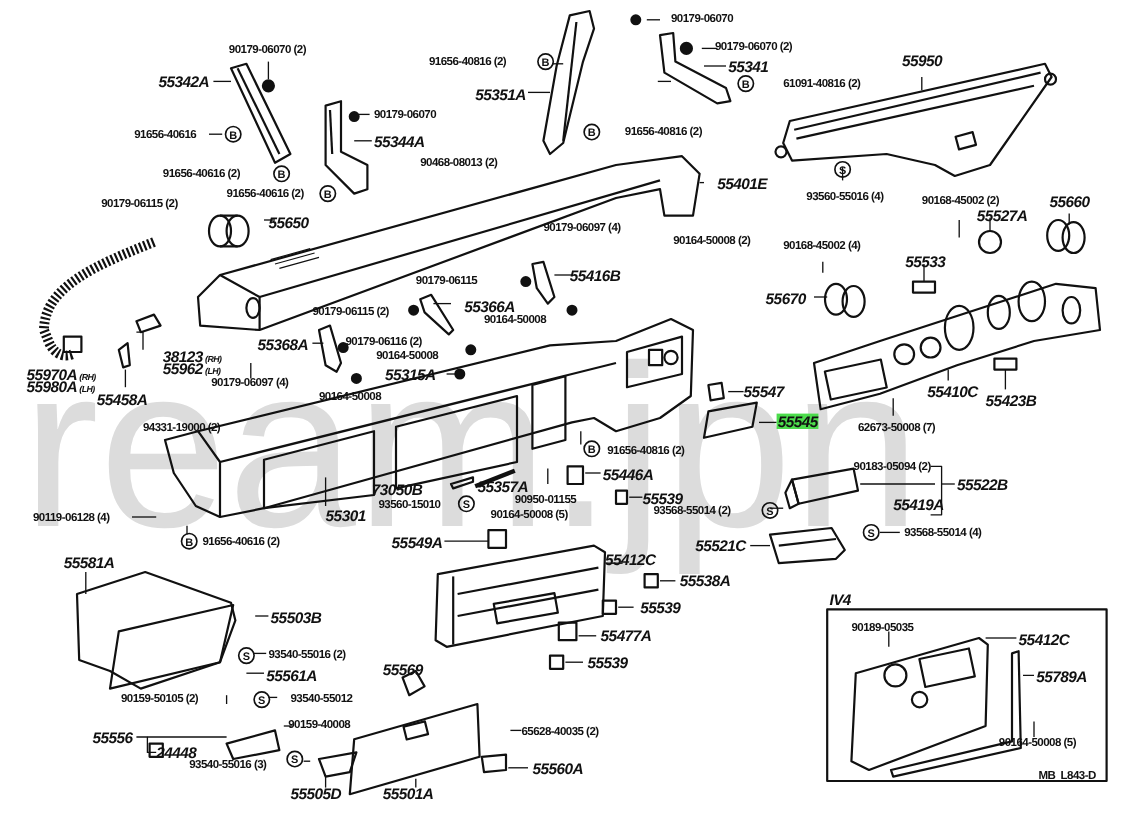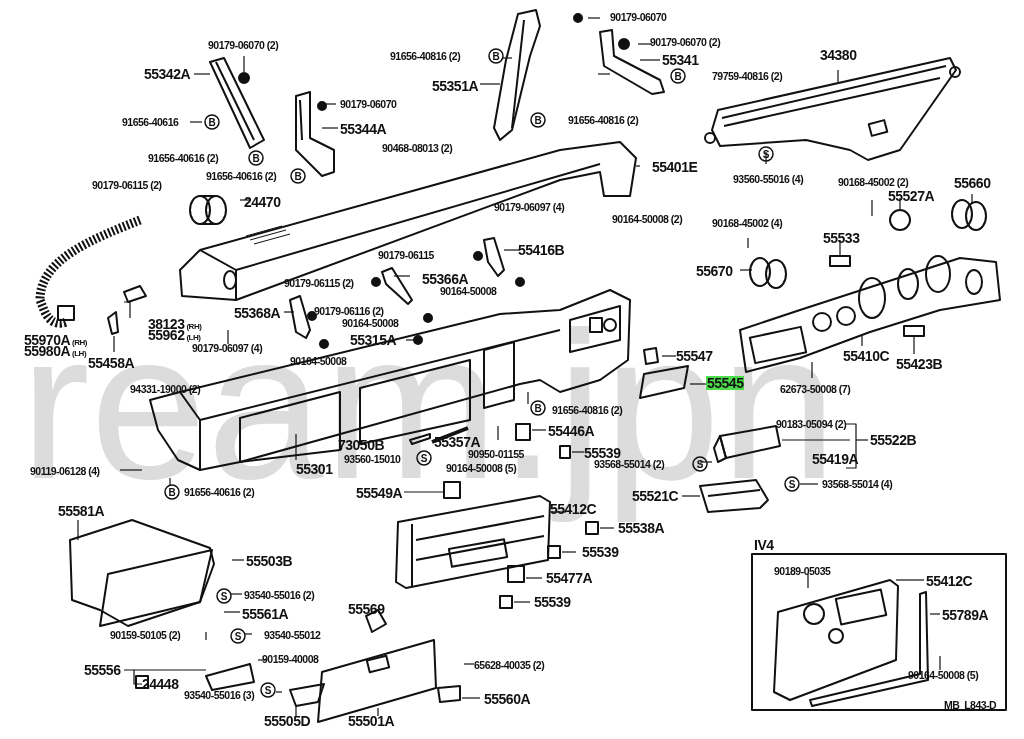--- a/index.html
+++ b/index.html
@@ -1,21 +1,21 @@
 <!DOCTYPE html>
 <html><head>
 <meta charset="utf-8">
 <style>
   html,body{margin:0;padding:0;background:#fff;}
   body{width:1024px;height:739px;position:relative;overflow:hidden;font-family:"Liberation Sans",sans-serif;}
   #canvas{position:absolute;left:0;top:0;width:1024px;height:739px;}
   .wm{position:absolute;left:0;top:0;width:1024px;height:739px;pointer-events:none;}
   .lbl{position:absolute;font-family:"Liberation Sans",sans-serif;font-weight:bold;color:#111;white-space:nowrap;line-height:1;letter-spacing:-0.5px;}
   .lbl.sm{font-size:10.5px;}
-  .lbl.lg{font-size:14px;}
+  .lbl.lg{font-size:14px;font-style:italic;}
   .lbl .sub{font-size:8px;margin-left:2px;}
   .lbl.hl{background:#4cdc4c;padding:0 1px;}
   .lbl.ptn{cursor:pointer;}
   svg text{font-family:"Liberation Sans",sans-serif;}
 </style>
 </head>
 <body>
 
 <svg class="wm" viewBox="0 0 1024 739">
   <text x="20" y="478" font-size="210" fill="#dcdcdc" font-weight="normal">ream.jpn</text>
@@ -294,33 +294,33 @@
 </svg>
 
 <div class="lbl sm ptn" style="left:208px;top:40px">90179-06070 (2)</div>
 <div class="lbl lg ptn" style="left:144px;top:67px">55342A</div>
 <div class="lbl sm ptn" style="left:122px;top:117px">91656-40616</div>
 <div class="lbl sm ptn" style="left:148px;top:153px">91656-40616 (2)</div>
 <div class="lbl sm ptn" style="left:206px;top:171px">91656-40616 (2)</div>
 <div class="lbl sm ptn" style="left:340px;top:99px">90179-06070</div>
 <div class="lbl lg ptn" style="left:340px;top:122px">55344A</div>
 <div class="lbl sm ptn" style="left:92px;top:180px">90179-06115 (2)</div>
-<div class="lbl lg ptn" style="left:244px;top:195px">24470</div>
+<div class="lbl lg ptn" style="left:244px;top:195px">55650</div>
 <div class="lbl sm ptn" style="left:610px;top:12px">90179-06070</div>
 <div class="lbl sm ptn" style="left:390px;top:51px">91656-40816 (2)</div>
 <div class="lbl lg ptn" style="left:432px;top:79px">55351A</div>
 <div class="lbl sm ptn" style="left:568px;top:115px">91656-40816 (2)</div>
 <div class="lbl sm ptn" style="left:650px;top:37px">90179-06070 (2)</div>
 <div class="lbl lg ptn" style="left:662px;top:53px">55341</div>
-<div class="lbl sm ptn" style="left:712px;top:71px">79759-40816 (2)</div>
+<div class="lbl sm ptn" style="left:712px;top:71px">61091-40816 (2)</div>
 <div class="lbl sm ptn" style="left:382px;top:143px">90468-08013 (2)</div>
 <div class="lbl lg ptn" style="left:652px;top:160px">55401E</div>
 <div class="lbl sm ptn" style="left:494px;top:202px">90179-06097 (4)</div>
 <div class="lbl sm ptn" style="left:612px;top:214px">90164-50008 (2)</div>
-<div class="lbl lg ptn" style="left:820px;top:48px">34380</div>
+<div class="lbl lg ptn" style="left:820px;top:48px">55950</div>
 <div class="lbl sm ptn" style="left:733px;top:174px">93560-55016 (4)</div>
 <div class="lbl sm ptn" style="left:838px;top:177px">90168-45002 (2)</div>
 <div class="lbl lg ptn" style="left:888px;top:189px">55527A</div>
 <div class="lbl lg ptn" style="left:954px;top:176px">55660</div>
 <div class="lbl sm ptn" style="left:712px;top:218px">90168-45002 (4)</div>
 <div class="lbl lg ptn" style="left:823px;top:231px">55533</div>
 <div class="lbl lg ptn" style="left:696px;top:264px">55670</div>
 <div class="lbl lg ptn" style="left:843px;top:349px">55410C</div>
 <div class="lbl lg ptn" style="left:896px;top:357px">55423B</div>
 <div class="lbl sm ptn" style="left:780px;top:384px">62673-50008 (7)</div>
@@ -374,21 +374,21 @@
 <div class="lbl lg ptn" style="left:58px;top:504px">55581A</div>
 <div class="lbl lg ptn" style="left:246px;top:554px">55503B</div>
 <div class="lbl sm ptn" style="left:244px;top:590px">93540-55016 (2)</div>
 <div class="lbl lg ptn" style="left:242px;top:607px">55561A</div>
 <div class="lbl sm ptn" style="left:110px;top:630px">90159-50105 (2)</div>
 <div class="lbl sm ptn" style="left:264px;top:630px">93540-55012</div>
 <div class="lbl lg ptn" style="left:348px;top:602px">55569</div>
 <div class="lbl lg ptn" style="left:84px;top:663px">55556</div>
 <div class="lbl sm ptn" style="left:262px;top:654px">90159-40008</div>
 <div class="lbl lg ptn" style="left:142px;top:677px">24448</div>
-<div class="lbl sm ptn" style="left:184px;top:690px">93540-55016 (3)</div>
+<div class="lbl sm ptn" style="left:172px;top:690px">93540-55016 (3)</div>
 <div class="lbl lg ptn" style="left:264px;top:714px">55505D</div>
 <div class="lbl lg ptn" style="left:348px;top:714px">55501A</div>
 <div class="lbl sm ptn" style="left:474px;top:660px">65628-40035 (2)</div>
 <div class="lbl lg ptn" style="left:484px;top:692px">55560A</div>
 
 <div class="lbl lg" style="left:754px;top:538px">IV4</div>
 <div class="lbl sm ptn" style="left:774px;top:566px">90189-05035</div>
 <div class="lbl lg ptn" style="left:926px;top:574px">55412C</div>
 <div class="lbl lg ptn" style="left:942px;top:608px">55789A</div>
 <div class="lbl sm ptn" style="left:908px;top:670px">90164-50008 (5)</div>

